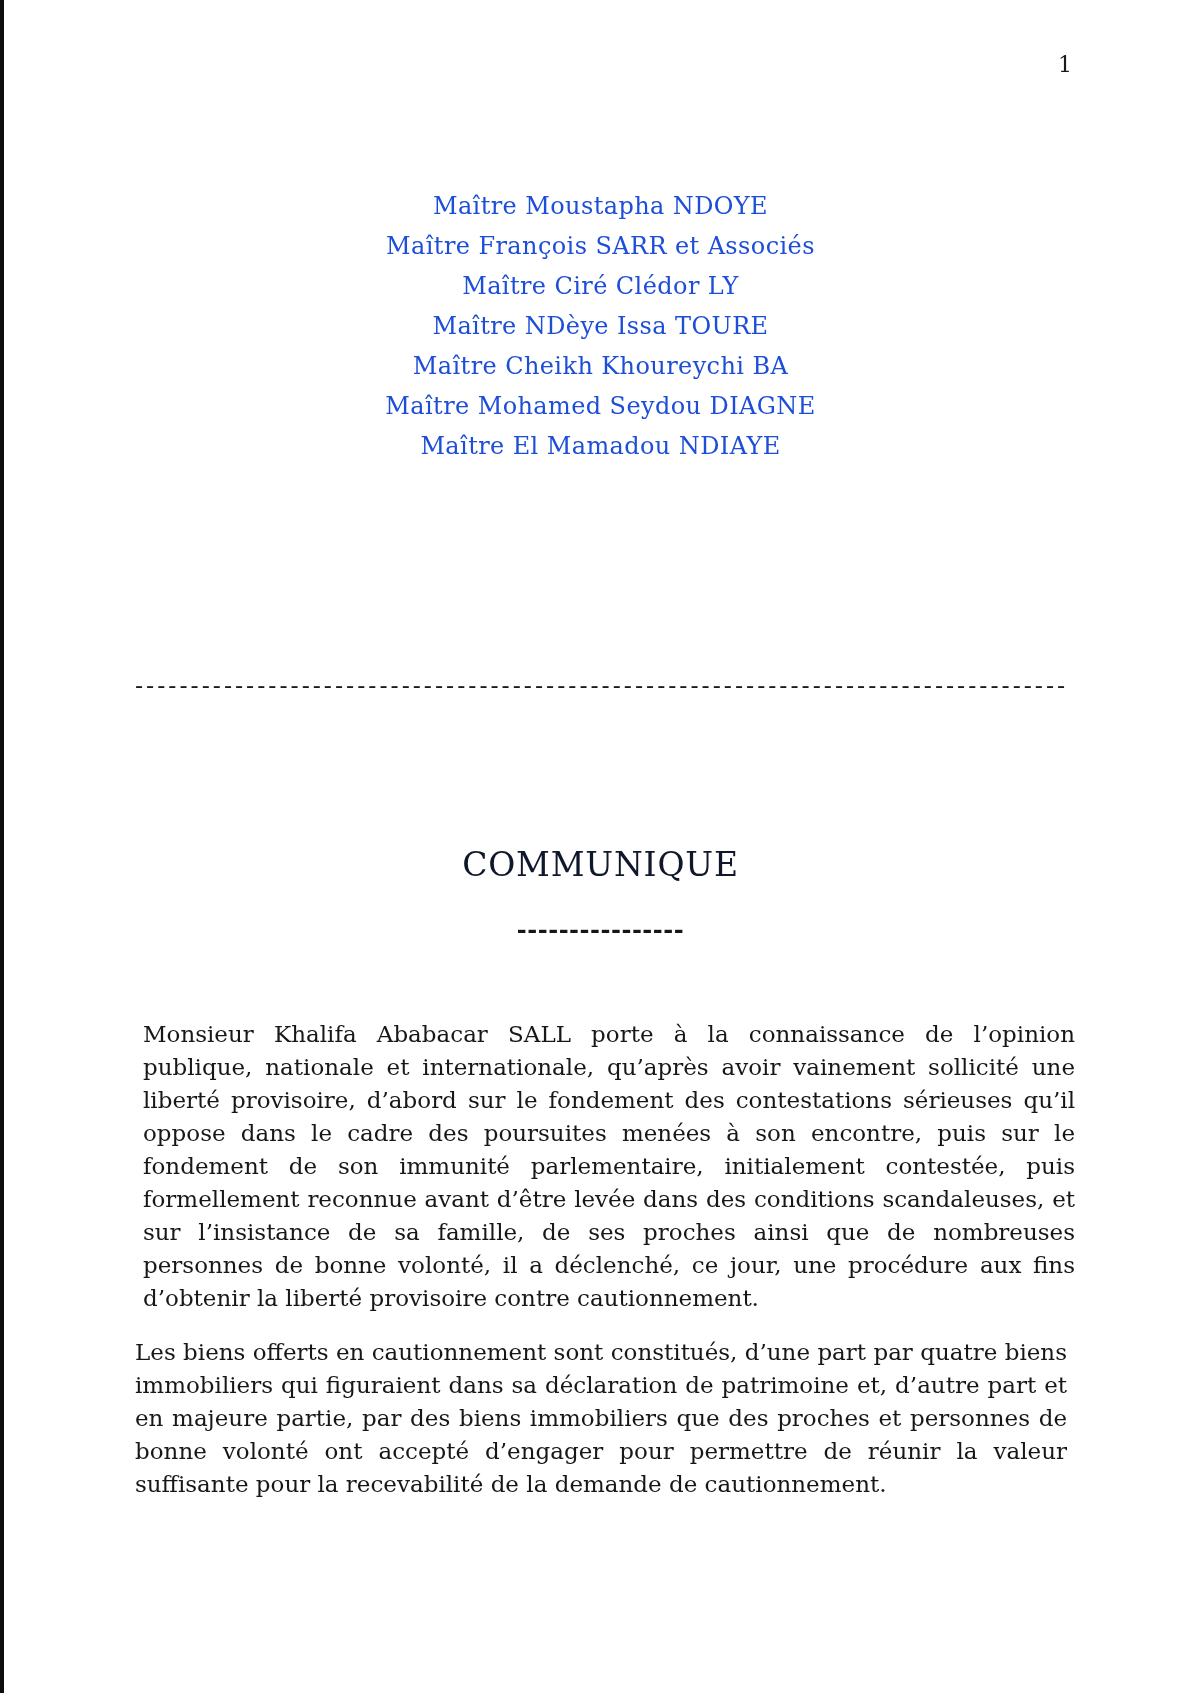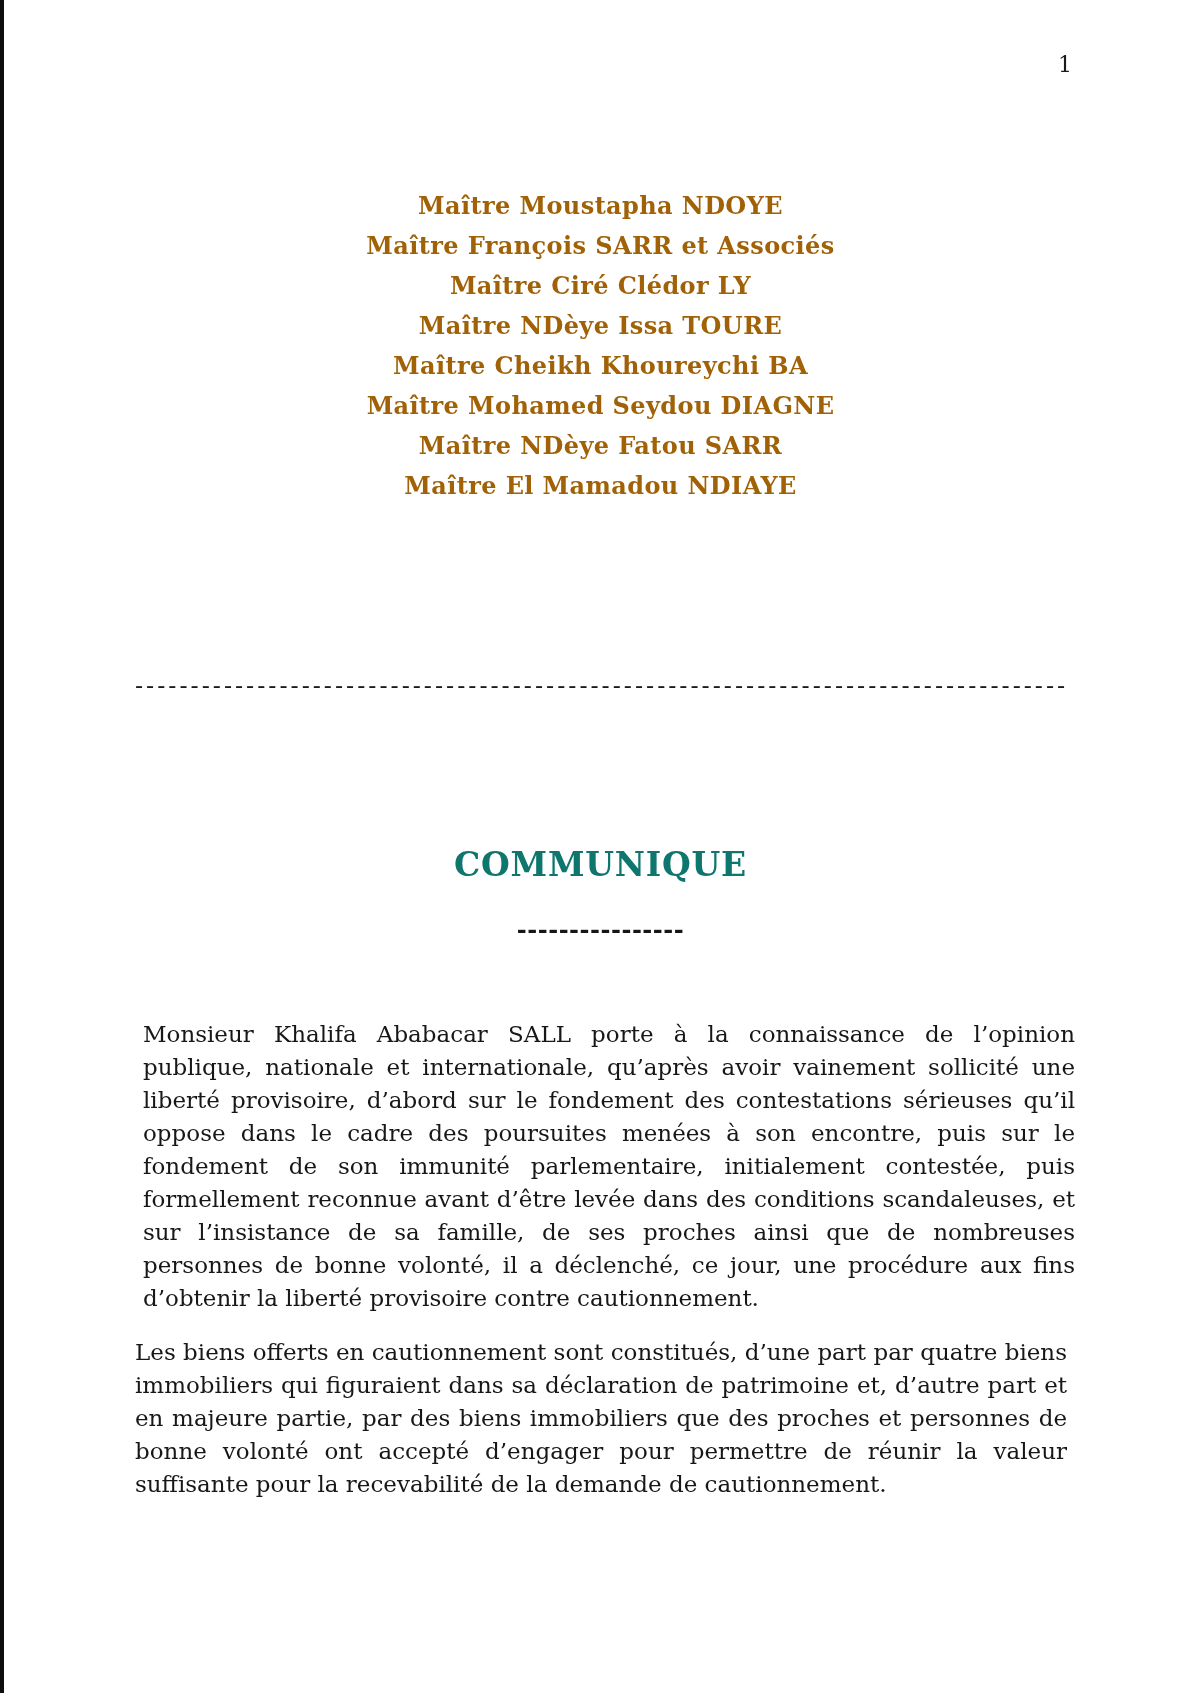--- a/index.html
+++ b/index.html
@@ -29,48 +29,48 @@
     color: #1a1a1a;
   }
   .signatories {
     position: absolute;
     top: 186px;
     left: 0;
     width: 100%;
     text-align: center;
   }
   .signatory {
-    font-weight: bold;
+    font-weight: normal;
     font-size: 24px;
     line-height: 40px;
     letter-spacing: 0.4px;
     white-space: pre-wrap;
-    color: #a16207;
+    color: #1d4ed8;
   }
   .divider-full {
     position: absolute;
     top: 672px;
     left: 135px;
     width: 932px;
     font-size: 24px;
     letter-spacing: 3px;
     white-space: nowrap;
     overflow: hidden;
     color: #1a1a1a;
   }
   .communique-title {
     position: absolute;
     top: 845px;
     left: 0;
     width: 100%;
     text-align: center;
-    font-weight: bold;
+    font-weight: normal;
     font-size: 33px;
     letter-spacing: 0.8px;
-    color: #0f766e;
+    color: #0f172a;
   }
   .divider-short {
     position: absolute;
     top: 915px;
     left: 0;
     width: 100%;
     text-align: center;
     font-weight: bold;
     font-size: 24px;
     letter-spacing: 0.5px;
@@ -99,21 +99,20 @@
 
   <div class="page-number">1</div>
 
   <div class="signatories">
       <div class="signatory">Maître Moustapha NDOYE</div>
       <div class="signatory">Maître François SARR et Associés</div>
       <div class="signatory">Maître Ciré Clédor LY</div>
       <div class="signatory">Maître NDèye Issa TOURE</div>
       <div class="signatory">Maître Cheikh Khoureychi BA</div>
       <div class="signatory">Maître Mohamed Seydou DIAGNE</div>
-      <div class="signatory">Maître NDèye Fatou SARR</div>
       <div class="signatory">Maître El Mamadou NDIAYE</div>
     </div>
 
   <div class="divider-full">-----------------------------------------------------------------------------------------------</div>
 
   <div class="communique-title">COMMUNIQUE</div>
 
   <div class="divider-short">----------------</div>
 
   <div class="body-paragraph paragraph-1">Monsieur Khalifa Ababacar SALL porte à la connaissance de l’opinion publique, nationale et internationale, qu’après avoir vainement sollicité une liberté provisoire, d’abord sur le fondement des contestations sérieuses qu’il oppose dans le cadre des poursuites menées à son encontre, puis sur le fondement de son immunité parlementaire, initialement contestée, puis formellement reconnue avant d’être levée dans des conditions scandaleuses, et sur l’insistance de sa famille, de ses proches ainsi que de nombreuses personnes de bonne volonté, il a déclenché, ce jour, une procédure aux fins d’obtenir la liberté provisoire contre cautionnement.</div>

